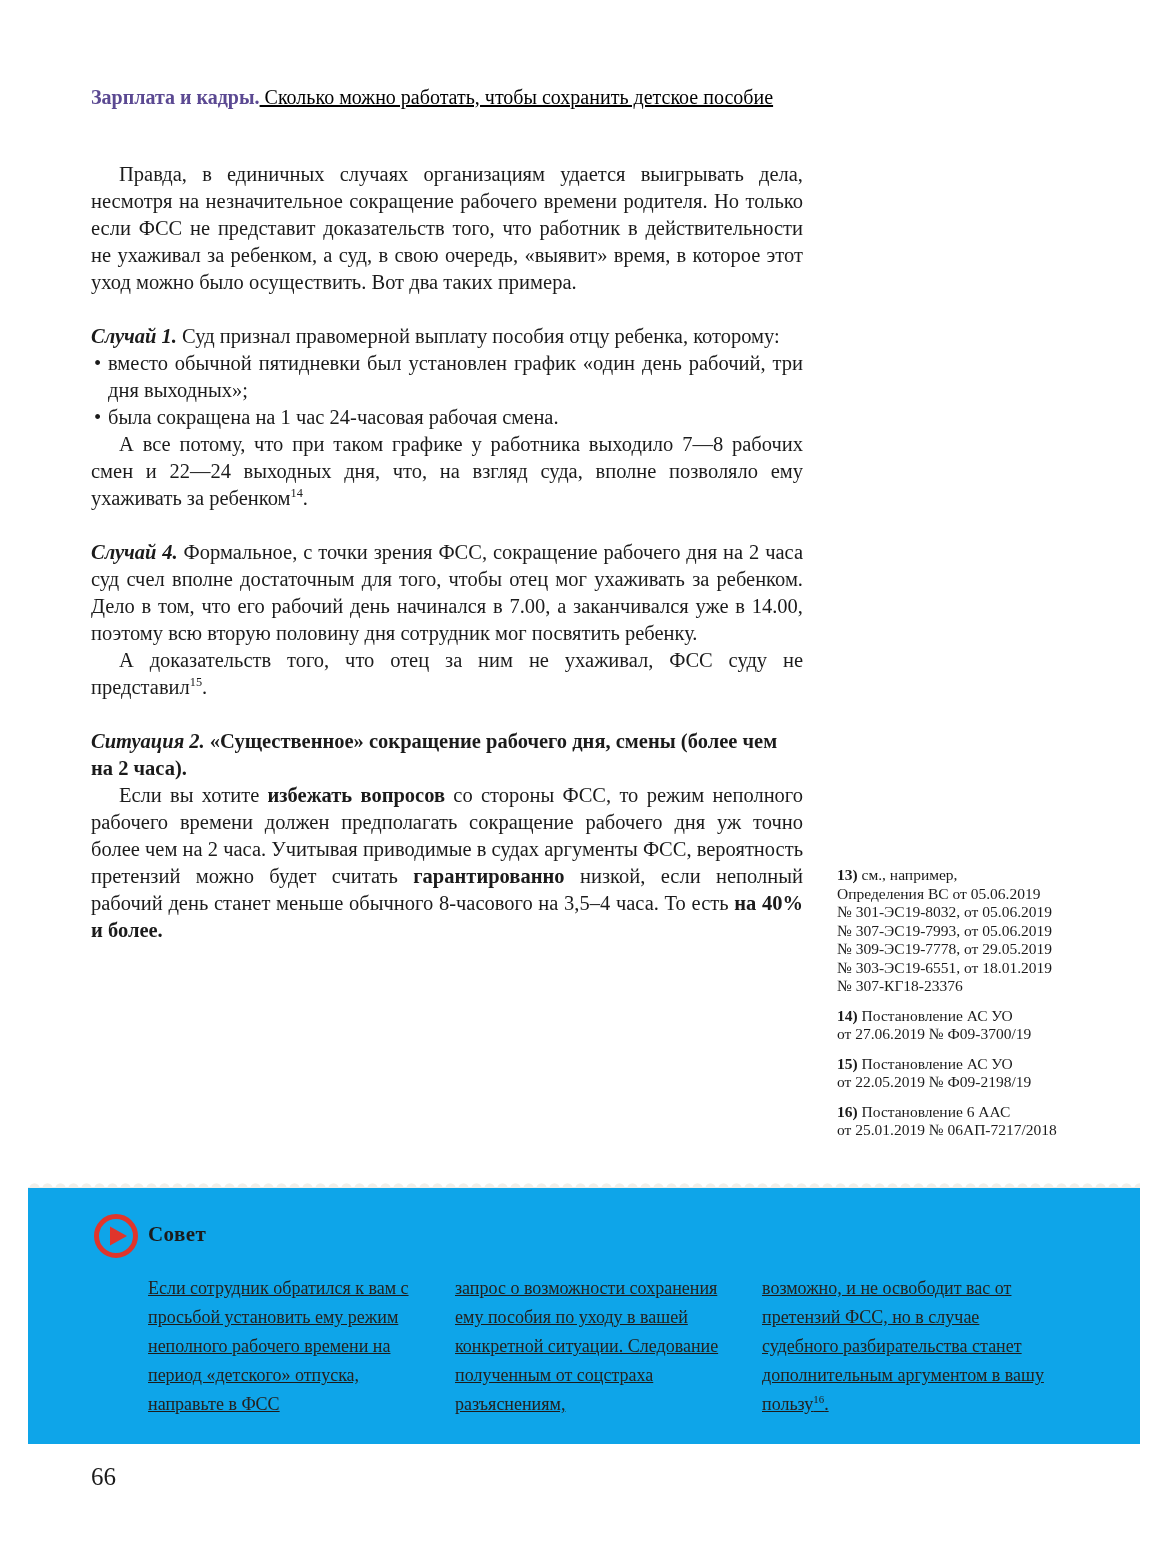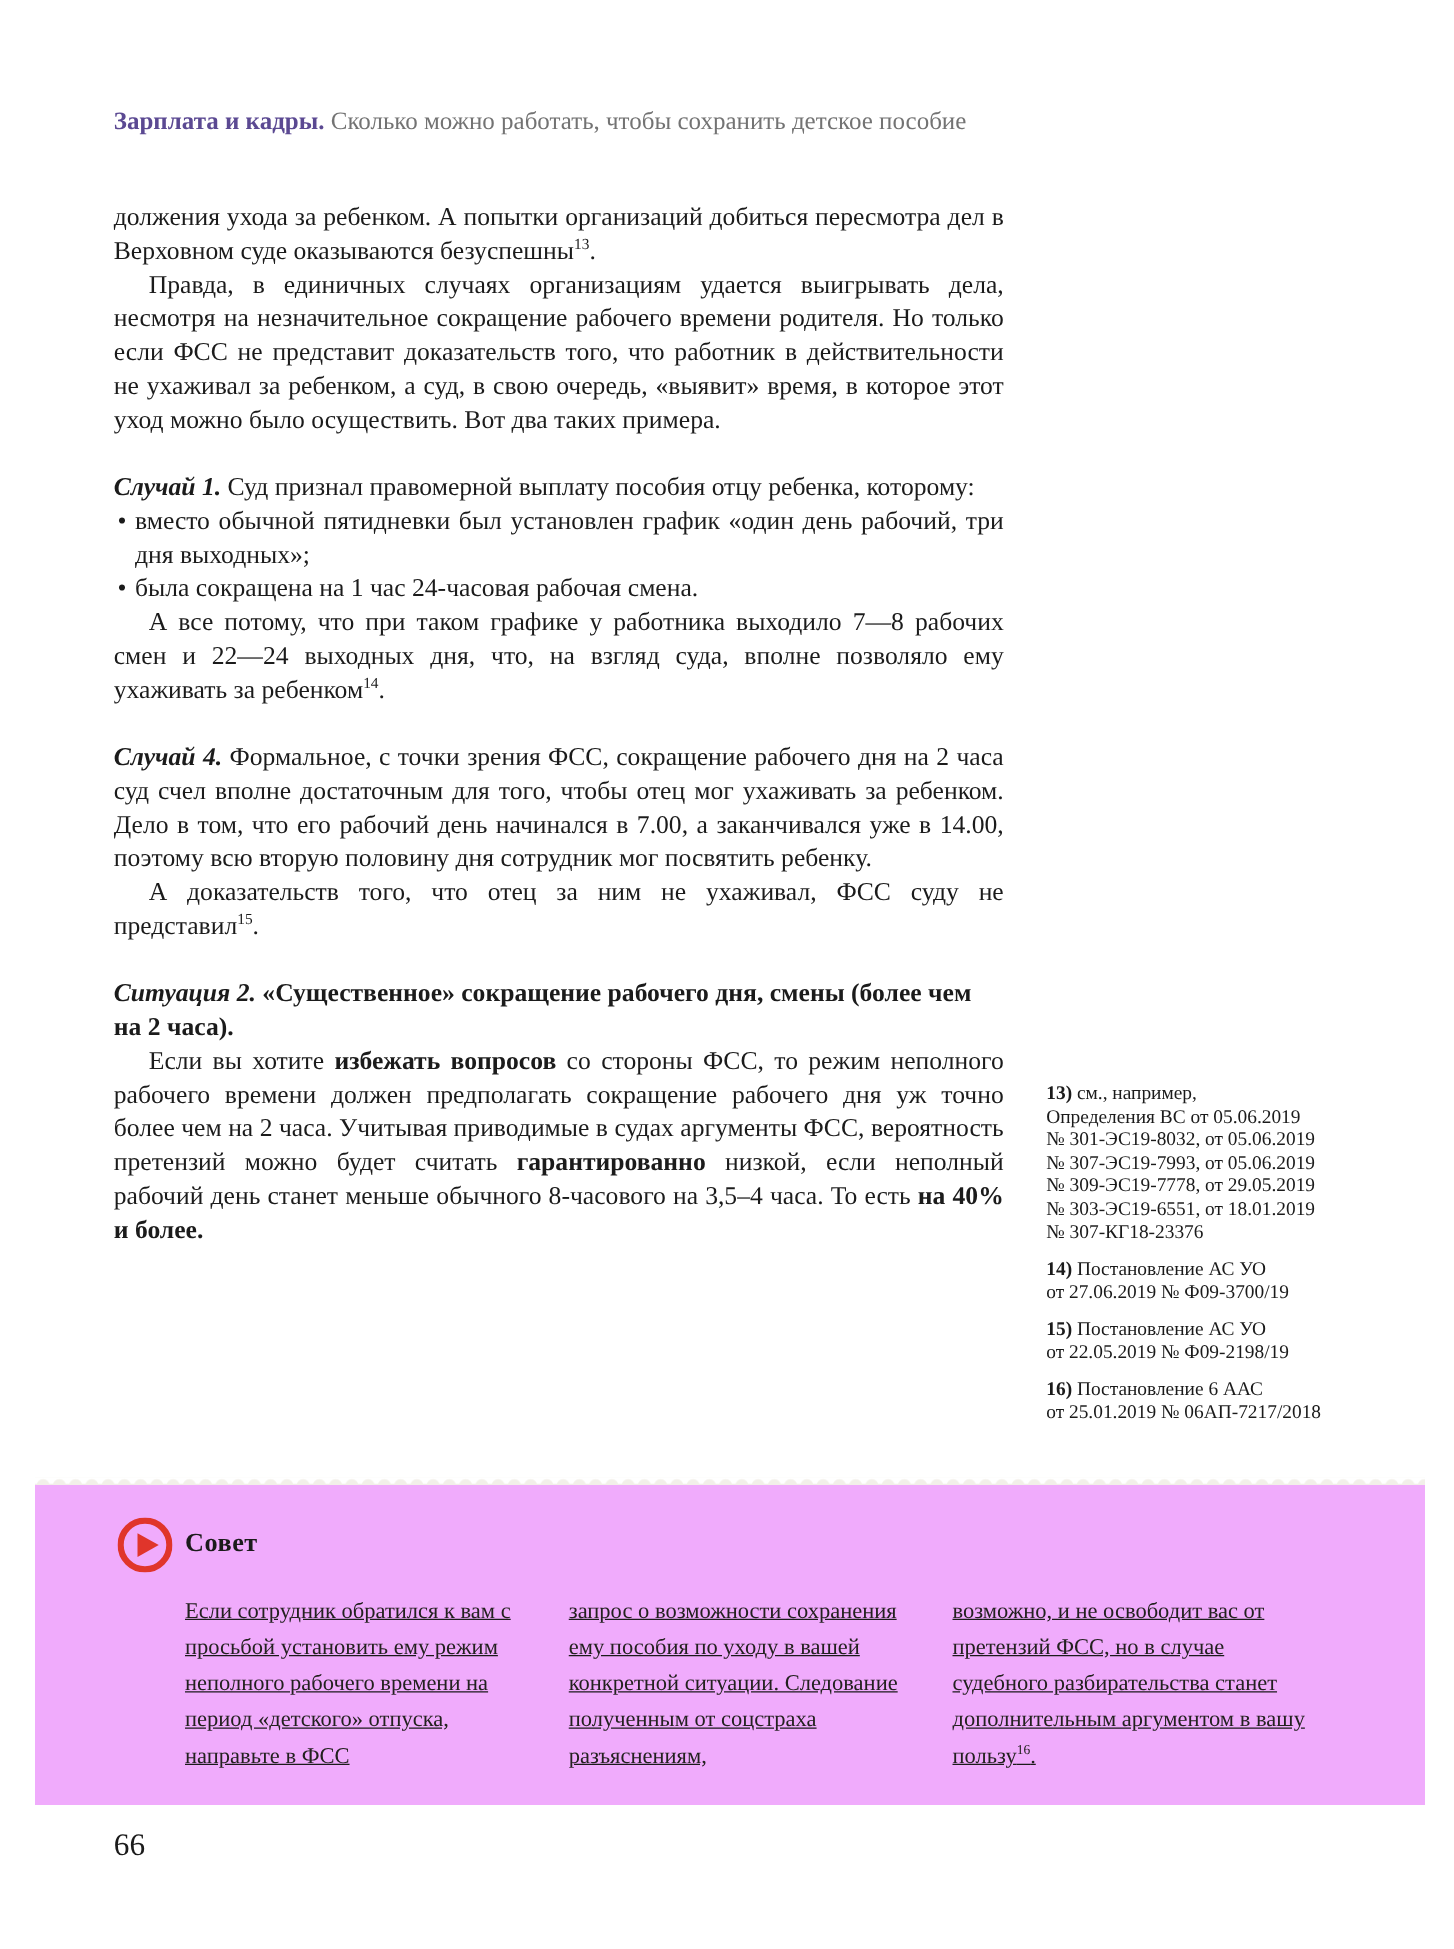--- a/index.html
+++ b/index.html
@@ -6,21 +6,21 @@
   .page {
     position:relative; width:1163px; height:1559px; background:#ffffff;
     font-family:"Liberation Serif","DejaVu Serif",serif; color:#1b1b1b;
     overflow:hidden;
   }
   
   .runhead {
     position:absolute; left:91px; top:85px; font-size:20px; line-height:24px;
   }
   .runhead .sec { font-weight:700; color:#5b4992; }
-  .runhead .ttl { color:#737373; }
+  .runhead .ttl { color:#000000;text-decoration:underline; }
 
   
   .article {
     position:absolute; left:91px; top:161px; width:712px;
     font-size:20.5px; line-height:27px; text-align:justify;
   }
   .blk { margin:0; }
   .blk.spaced { margin-top:27px; }
   .blk.indent { text-indent:28px; }
   .blk.li { padding-left:17px; position:relative; }
@@ -34,21 +34,21 @@
   .footnotes {
     position:absolute; left:821px; top:866px; width:232px;
     font-size:15.5px; line-height:18.5px; text-align:left; color:#1b1b1b;margin-left:16px;
   }
   .fn { margin:0 0 11px 0; white-space:pre-line; }
   .fn b { font-weight:700; }
 
   
   .advice {
     position:absolute; left:28px; top:1188px; width:1112px; height:256px;
-    background:#f0abfc;
+    background:#0ea5e9;
   }
   .advice .teeth { position:absolute; left:0; top:-6px; width:100%; height:6px; display:block; }
   .advice .play {
     position:absolute; left:66px; top:26px; width:44px; height:44px; display:block;
   }
   .advice .label {
     position:absolute; left:120px; top:34px; font-size:21px; font-weight:700;
     letter-spacing:0.02em; color:#1b1b1b;
   }
   .advice .cols {
@@ -65,21 +65,20 @@
 </head>
 <body>
 
 <div class="page">
 
   <div class="runhead">
     <span class="sec">Зарплата и кадры.</span><span class="ttl"> Сколько можно работать, чтобы сохранить детское пособие</span>
   </div>
 
   <div class="article">
-      <div class="blk p"><span>должения ухода за ребенком. А попытки организаций добиться пересмотра дел в Верховном суде оказываются безуспешны</span><sup class="fnref">13</sup><span>.</span></div>
       <div class="blk p indent"><span>Правда, в единичных случаях организациям удается выигрывать дела, несмотря на незначительное сокращение рабочего времени родителя. Но только если ФСС не представит доказательств того, что работник в действительности не ухаживал за ребенком, а суд, в свою очередь, «выявит» время, в которое этот уход можно было осуществить. Вот два таких примера.</span></div>
       <div class="blk p spaced"><span class="seg-bi">Случай 1.</span><span> Суд признал правомерной выплату пособия отцу ребенка, которому:</span></div>
       <div class="blk li"><span>вместо обычной пятидневки был установлен график «один день рабочий, три дня выходных»;</span></div>
       <div class="blk li"><span>была сокращена на 1 час 24-часовая рабочая смена.</span></div>
       <div class="blk p indent"><span>А все потому, что при таком графике у работника выходило 7—8 рабочих смен и 22—24 выходных дня, что, на взгляд суда, вполне позволяло ему ухаживать за ребенком</span><sup class="fnref">14</sup><span>.</span></div>
       <div class="blk p spaced"><span class="seg-bi">Случай 4.</span><span> Формальное, с точки зрения ФСС, сокращение рабочего дня на 2 часа суд счел вполне достаточным для того, чтобы отец мог ухаживать за ребенком. Дело в том, что его рабочий день начинался в 7.00, а заканчивался уже в 14.00, поэтому всю вторую половину дня сотрудник мог посвятить ребенку.</span></div>
       <div class="blk p indent"><span>А доказательств того, что отец за ним не ухаживал, ФСС суду не представил</span><sup class="fnref">15</sup><span>.</span></div>
       <div class="blk h spaced"><span class="seg-bi">Ситуация 2.</span><span class="seg-b"> «Существенное» сокращение рабочего дня, смены (более чем на 2 часа).</span></div>
       <div class="blk p indent"><span>Если вы хотите </span><span class="seg-b">избежать вопросов</span><span> со стороны ФСС, то режим неполного рабочего времени должен предполагать сокращение рабочего дня уж точно более чем на 2 часа. Учитывая приводимые в судах аргументы ФСС, вероятность претензий можно будет считать </span><span class="seg-b">гарантированно</span><span> низкой, если неполный рабочий день станет меньше обычного 8-часового на 3,5–4 часа. То есть </span><span class="seg-b">на 40% и более.</span></div>
     </div>

